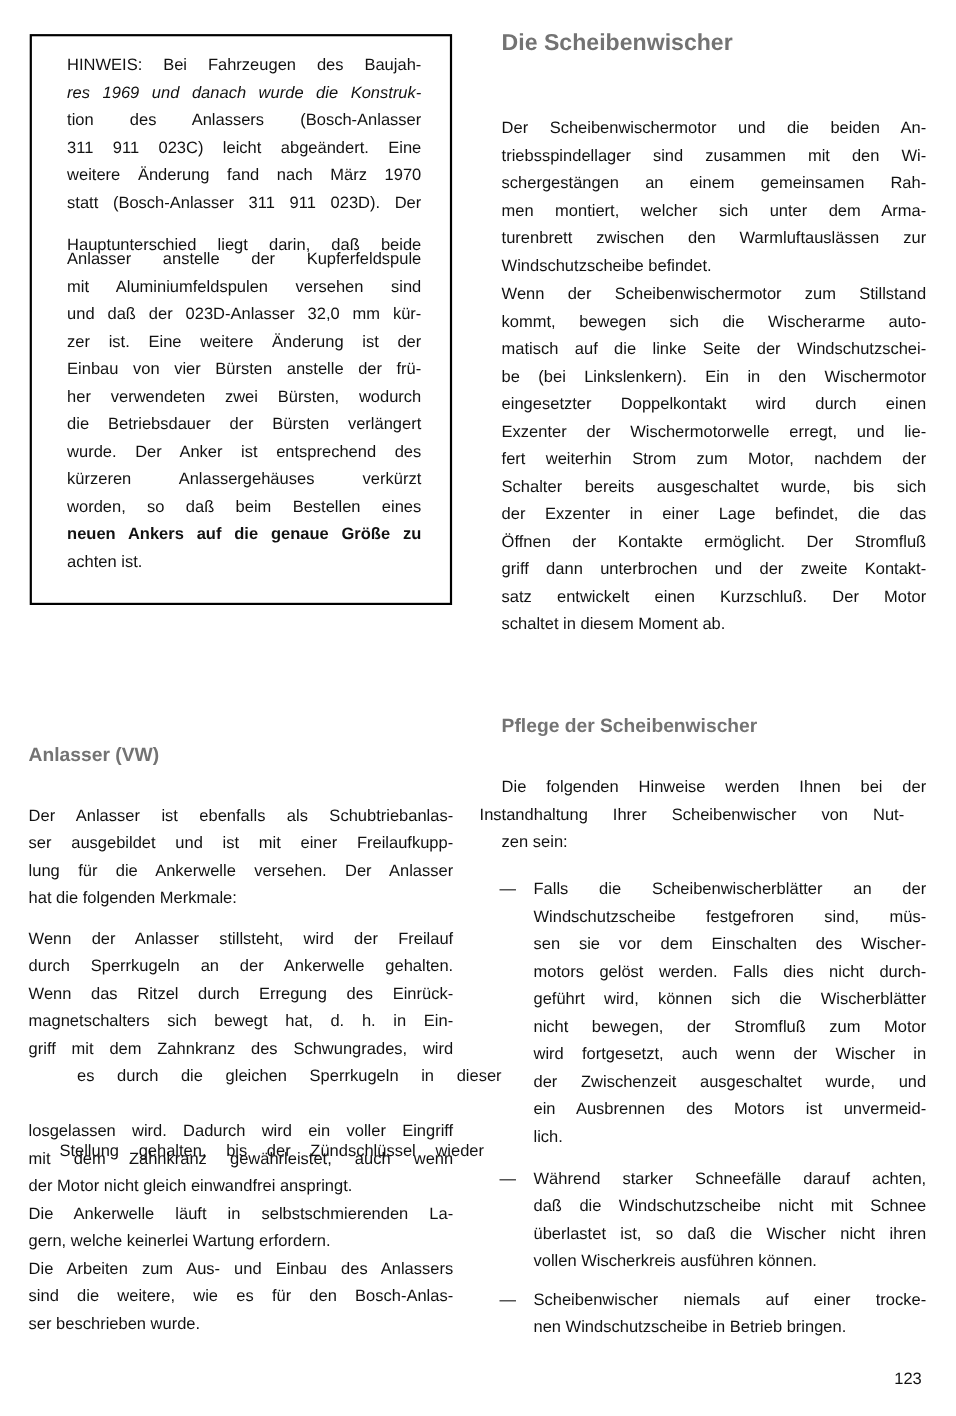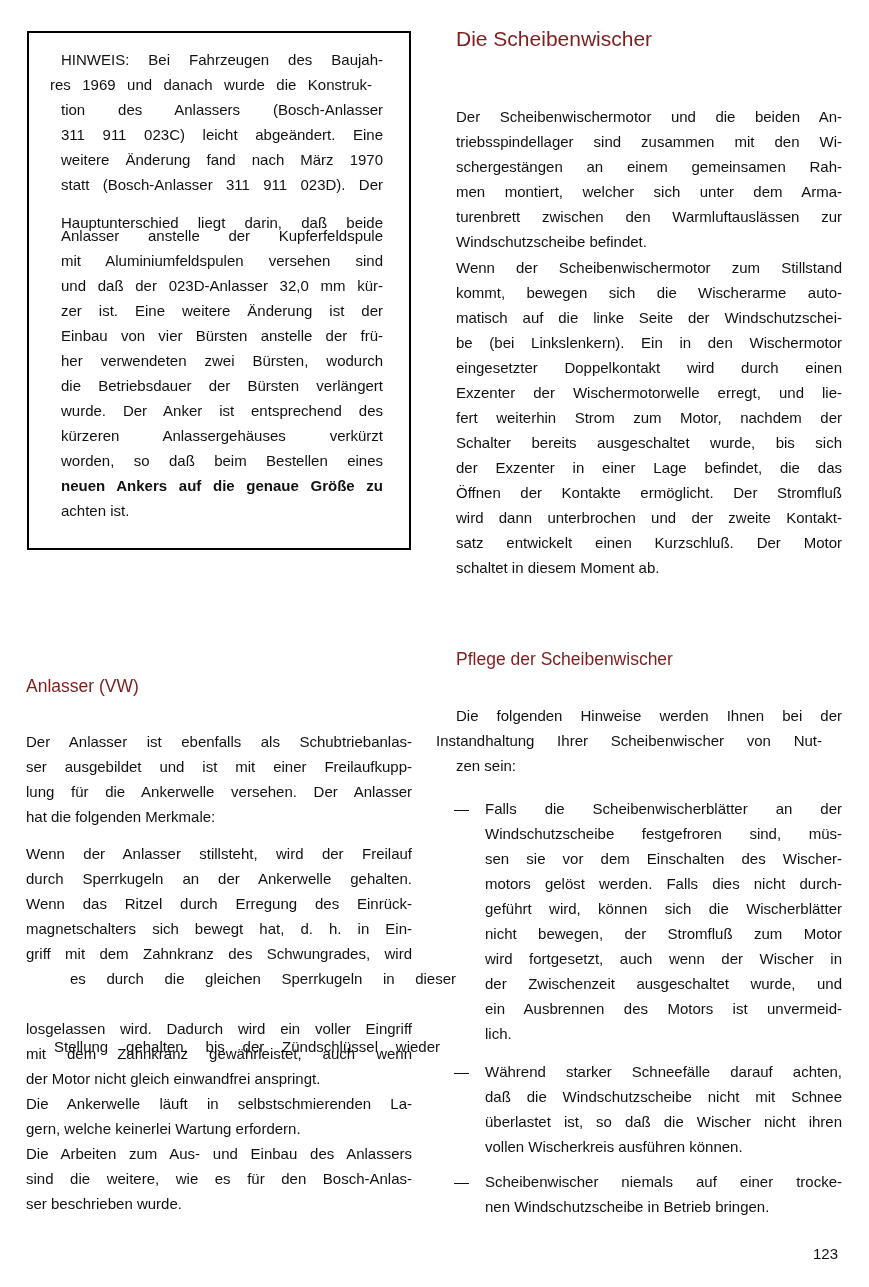--- a/index.html
+++ b/index.html
@@ -21,23 +21,23 @@
       font-size: 15px;
       line-height: 25px;
       height: 25px;
     }
     .just {
       text-align: justify;
       text-align-last: justify;
     }
     .heading {
       position: absolute;
-      font-weight: normal;
+      font-weight: bold;
       white-space: nowrap;
-      color: #7f1d1d;
+      color: #737373;
     }
     .h-large { font-size: 21px; }
     .h-medium { font-size: 17.5px; }
     .note-box {
       position: absolute;
       left: 27px;
       top: 31px;
       width: 384px;
       height: 519px;
       border: 2px solid #000;
@@ -54,21 +54,21 @@
       right: 31px;
       top: 1245px;
     }
   </style>
 </head>
 <body>
 
 <div class="note-box"></div>
 <div>
   <div class="line just" style="left:61px;top:47px;width:322px;">HINWEIS: Bei Fahrzeugen des Baujah-</div>
-  <div class="line just" style="left:50px;top:72px;width:322px;">res 1969 und danach wurde die Konstruk-</div>
+  <div class="line just" style="left:61px;top:72px;width:322px;font-style:italic;">res 1969 und danach wurde die Konstruk-</div>
   <div class="line just" style="left:61px;top:97px;width:322px;">tion des Anlassers (Bosch-Anlasser</div>
   <div class="line just" style="left:61px;top:122px;width:322px;">311 911 023C) leicht abgeändert. Eine</div>
   <div class="line just" style="left:61px;top:147px;width:322px;">weitere Änderung fand nach März 1970</div>
   <div class="line just" style="left:61px;top:172px;width:322px;">statt (Bosch-Anlasser 311 911 023D). Der</div>
   <div class="line just" style="left:61px;top:198px;width:322px;margin-top:12px;">Hauptunterschied liegt darin, daß beide</div>
   <div class="line just" style="left:61px;top:223px;width:322px;">Anlasser anstelle der Kupferfeldspule</div>
   <div class="line just" style="left:61px;top:248px;width:322px;">mit Aluminiumfeldspulen versehen sind</div>
   <div class="line just" style="left:61px;top:273px;width:322px;">und daß der 023D-Anlasser 32,0 mm kür-</div>
   <div class="line just" style="left:61px;top:298px;width:322px;">zer ist. Eine weitere Änderung ist der</div>
   <div class="line just" style="left:61px;top:323px;width:322px;">Einbau von vier Bürsten anstelle der frü-</div>
@@ -119,21 +119,21 @@
   <div class="line just" style="left:456px;top:255px;width:386px;">Wenn der Scheibenwischermotor zum Stillstand</div>
   <div class="line just" style="left:456px;top:280px;width:386px;">kommt, bewegen sich die Wischerarme auto-</div>
   <div class="line just" style="left:456px;top:305px;width:386px;">matisch auf die linke Seite der Windschutzschei-</div>
   <div class="line just" style="left:456px;top:330px;width:386px;">be (bei Linkslenkern). Ein in den Wischermotor</div>
   <div class="line just" style="left:456px;top:355px;width:386px;">eingesetzter Doppelkontakt wird durch einen</div>
   <div class="line just" style="left:456px;top:380px;width:386px;">Exzenter der Wischermotorwelle erregt, und lie-</div>
   <div class="line just" style="left:456px;top:405px;width:386px;">fert weiterhin Strom zum Motor, nachdem der</div>
   <div class="line just" style="left:456px;top:430px;width:386px;">Schalter bereits ausgeschaltet wurde, bis sich</div>
   <div class="line just" style="left:456px;top:455px;width:386px;">der Exzenter in einer Lage befindet, die das</div>
   <div class="line just" style="left:456px;top:480px;width:386px;">Öffnen der Kontakte ermöglicht. Der Stromfluß</div>
-  <div class="line just" style="left:456px;top:505px;width:386px;">wird dann unterbrochen und der zweite Kontakt-</div>
+  <div class="line just" style="left:456px;top:505px;width:386px;">griff dann unterbrochen und der zweite Kontakt-</div>
   <div class="line just" style="left:456px;top:530px;width:386px;">satz entwickelt einen Kurzschluß. Der Motor</div>
   <div class="line" style="left:456px;top:555px;">schaltet in diesem Moment ab.</div>
 </div>
 
 <div class="heading h-medium" style="left:456px;top:649px;">Pflege der Scheibenwischer</div>
 <div>
   <div class="line just" style="left:456px;top:703px;width:386px;">Die folgenden Hinweise werden Ihnen bei der</div>
   <div class="line just" style="left:436px;top:728px;width:386px;">Instandhaltung Ihrer Scheibenwischer von Nut-</div>
   <div class="line" style="left:456px;top:753px;">zen sein:</div>
 </div>

